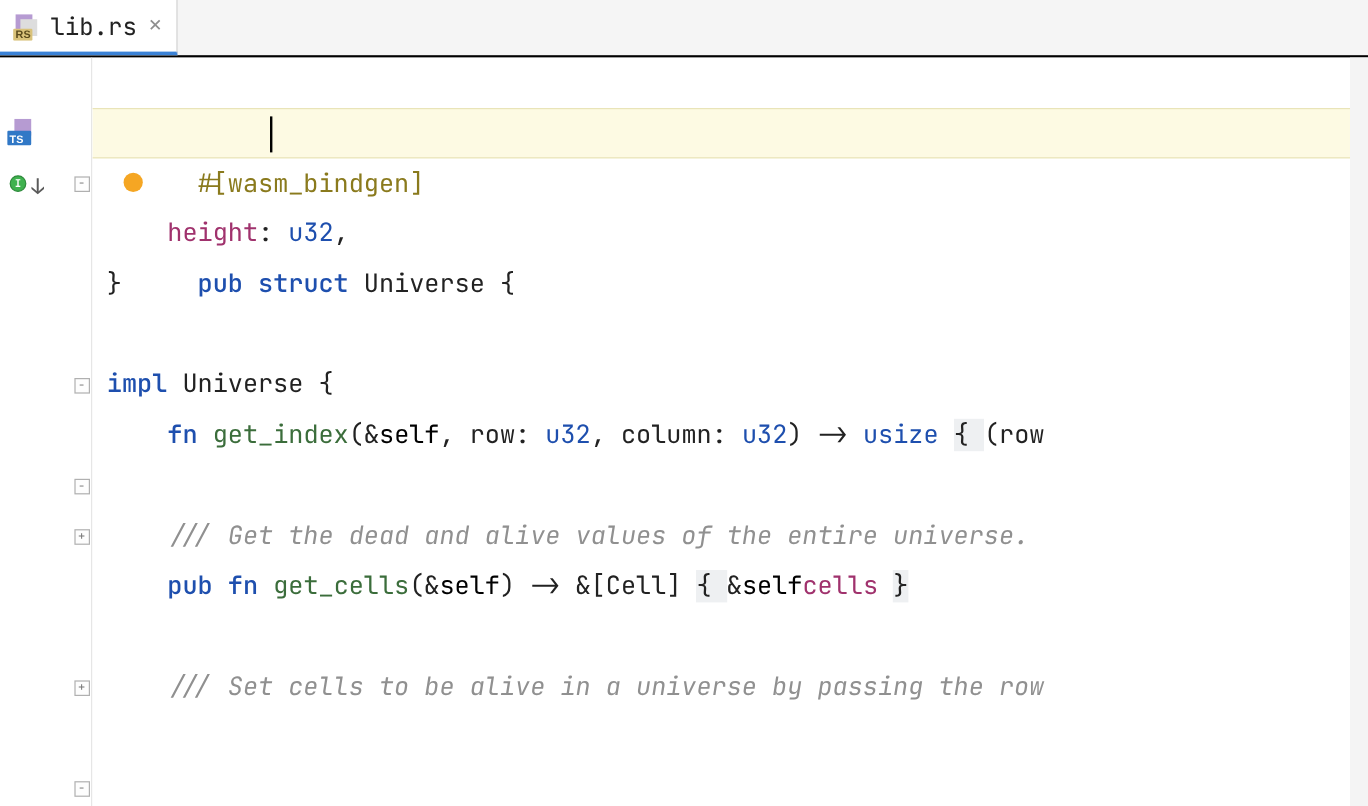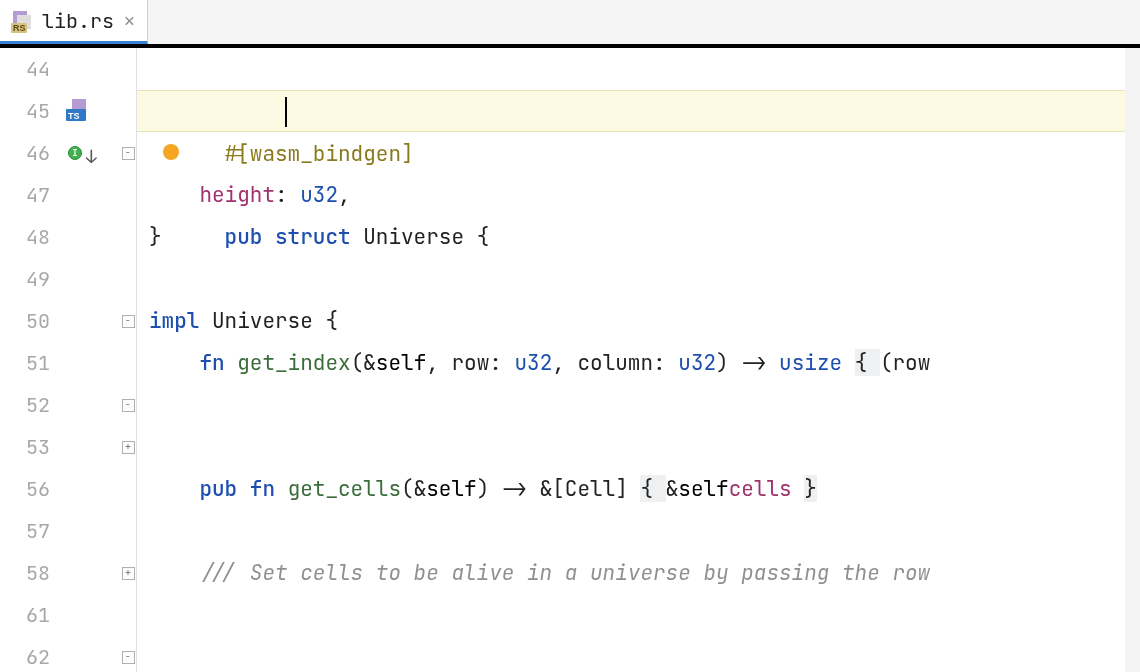--- a/index.html
+++ b/index.html
@@ -7,21 +7,21 @@
     font-family: 'JetBrains Mono', 'Menlo', 'Consolas', monospace;
     font-size: 21px;
     background: #ffffff;
     overflow: hidden;
     width: 1140px;
     height: 672px;
   }
   .tab-bar {
     height: 48px;
     background: #f5f5f5;
-    border-bottom: 4px solid #000000;
+    border-bottom: 2px solid #000000;
     display: flex;
     align-items: stretch;
   }
   .tab {
     display: flex;
     align-items: center;
     padding: 0 10px 0 10px;
     background: #ffffff;
     border-right: 1px solid #d0d0d0;
     border-bottom: 3px solid #3b82d6;
@@ -170,37 +170,20 @@
         <text x="3" y="22" font-size="9" font-family="sans-serif" fill="#5a4a1c" font-weight="bold">RS</text>
       </svg>
     </span>
     <span class="tab-label">lib.rs</span>
     <span class="close-icon">✕</span>
   </div>
 </div>
 
 <div class="editor">
 
-  <div class="gutter">
-    <div class="gutter-line">44</div>
-    <div class="gutter-line">45</div>
-    <div class="gutter-line">46</div>
-    <div class="gutter-line">47</div>
-    <div class="gutter-line">48</div>
-    <div class="gutter-line">49</div>
-    <div class="gutter-line">50</div>
-    <div class="gutter-line">51</div>
-    <div class="gutter-line">52</div>
-    <div class="gutter-line">53</div>
-    <div class="gutter-line">56</div>
-    <div class="gutter-line">57</div>
-    <div class="gutter-line">58</div>
-    <div class="gutter-line">61</div>
-    <div class="gutter-line">62</div>
-  </div>
 
   <div class="marker-col">
     <div class="marker-line"></div>
     <div class="marker-line">
       <span class="ts-badge" style="left:6px;top:9px;">
         <svg viewBox="0 0 26 24">
           <rect x="6" y="0" width="14" height="14" fill="#b69bd2"></rect>
           <rect x="0" y="10" width="20" height="12" rx="1" fill="#3178c6"></rect>
           <text x="2" y="20" font-size="9" font-family="sans-serif" fill="#fff" font-weight="bold">TS</text>
         </svg>
@@ -274,21 +257,21 @@
     <div class="code-line"><span class="tk-pun">}</span></div>
 
     <div class="code-line"></div>
 
     <div class="code-line"><span class="tk-kw">impl </span><span class="tk-struct">Universe </span><span class="tk-pun">{</span></div>
 
     <div class="code-line"><span class="tk-plain">    </span><span class="tk-kw">fn </span><span class="tk-fn">get_index</span><span class="tk-pun">(</span><span class="tk-pun">&amp;</span><span class="tk-self">self</span><span class="tk-pun">, </span><span class="tk-plain">row: </span><span class="tk-type">u32</span><span class="tk-pun">, </span><span class="tk-plain">column: </span><span class="tk-type">u32</span><span class="tk-pun">) -&gt; </span><span class="tk-type">usize </span><span class="tk-pun tk-boxed">{ </span><span class="tk-plain">(row</span></div>
 
     <div class="code-line"></div>
 
-    <div class="code-line"><span class="tk-plain">    </span></div>
+    <div class="code-line"><span class="tk-plain">    </span><span class="tk-comment">/// Get the dead and alive values of the entire universe.</span></div>
 
     <div class="code-line"><span class="tk-plain">    </span><span class="tk-kw">pub </span><span class="tk-kw">fn </span><span class="tk-fn">get_cells</span><span class="tk-pun">(</span><span class="tk-pun">&amp;</span><span class="tk-self">self</span><span class="tk-pun">) -&gt; &amp;[</span><span class="tk-plain">Cell</span><span class="tk-pun">] </span><span class="tk-pun tk-boxed">{ </span><span class="tk-pun">&amp;</span><span class="tk-self">self</span><span class="tk-pun"></span><span class="tk-field">cells</span><span class="tk-plain"> </span><span class="tk-pun tk-boxed">}</span></div>
 
     <div class="code-line"></div>
 
     <div class="code-line"><span class="tk-plain">    </span><span class="tk-comment">/// Set cells to be alive in a universe by passing the row</span></div>
   </div>
 
 </div>
 

